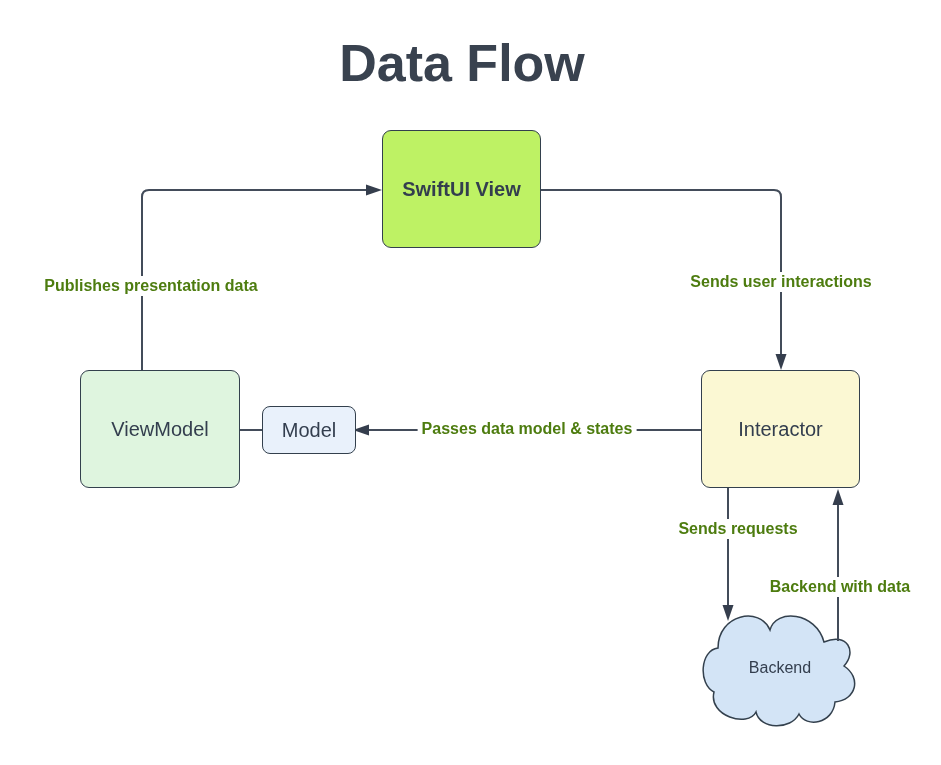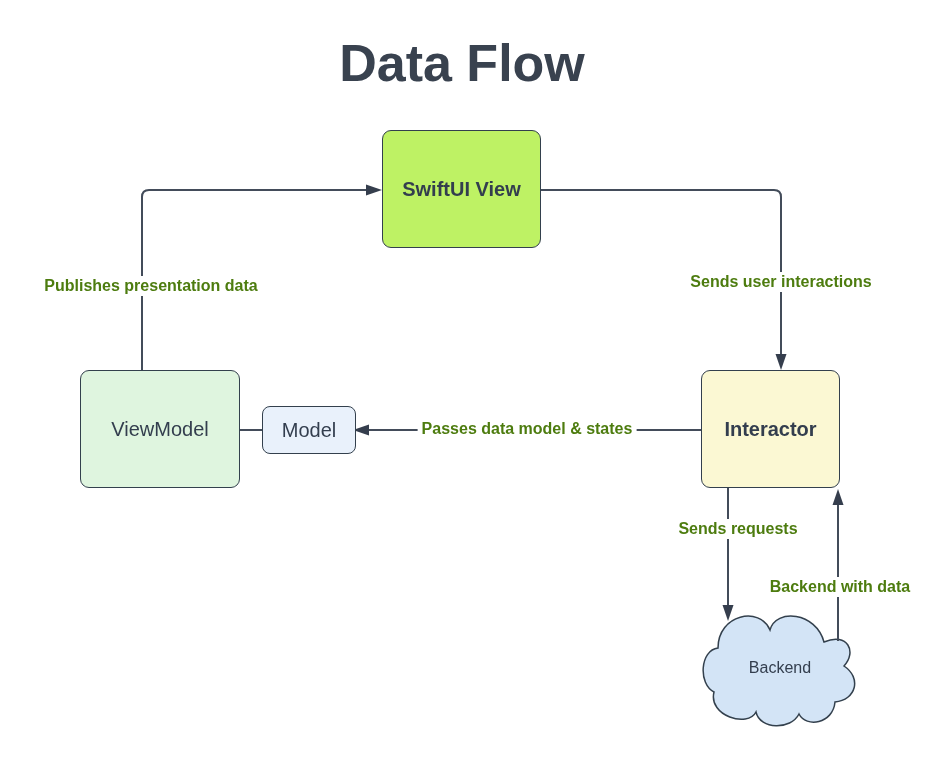--- a/index.html
+++ b/index.html
@@ -41,21 +41,21 @@
     border-radius: 9px;
     font-size: 20px;
     color: #333e4e;
     z-index: 2;
     box-sizing: border-box;
     text-align: center;
   }
   .node-swiftui   { left: 382px; top: 130px; width: 159px; height: 118px; background: #bef264; font-weight: bold; }
   .node-viewmodel { left: 62px;  top: 370px; width: 160px; height: 118px; background: #dff5df; margin-left: 18px; }
   .node-model     { left: 262px; top: 406px; width: 94px;  height: 48px;  background: #e9f1fb; border-radius: 8px; }
-  .node-interactor{ left: 701px; top: 370px; width: 139px; height: 118px; background: #fbf8d3; font-weight: bold; }
+  .node-interactor{ left: 701px; top: 370px; width: 159px; height: 118px; background: #fbf8d3; }
   .cloud-label {
     position: absolute;
     left: 780px; top: 668px;
     transform: translate(-50%, -50%);
     font-size: 16px;
     color: #333e4e;
     white-space: nowrap;
     z-index: 2;
   }
   .edge-label {

